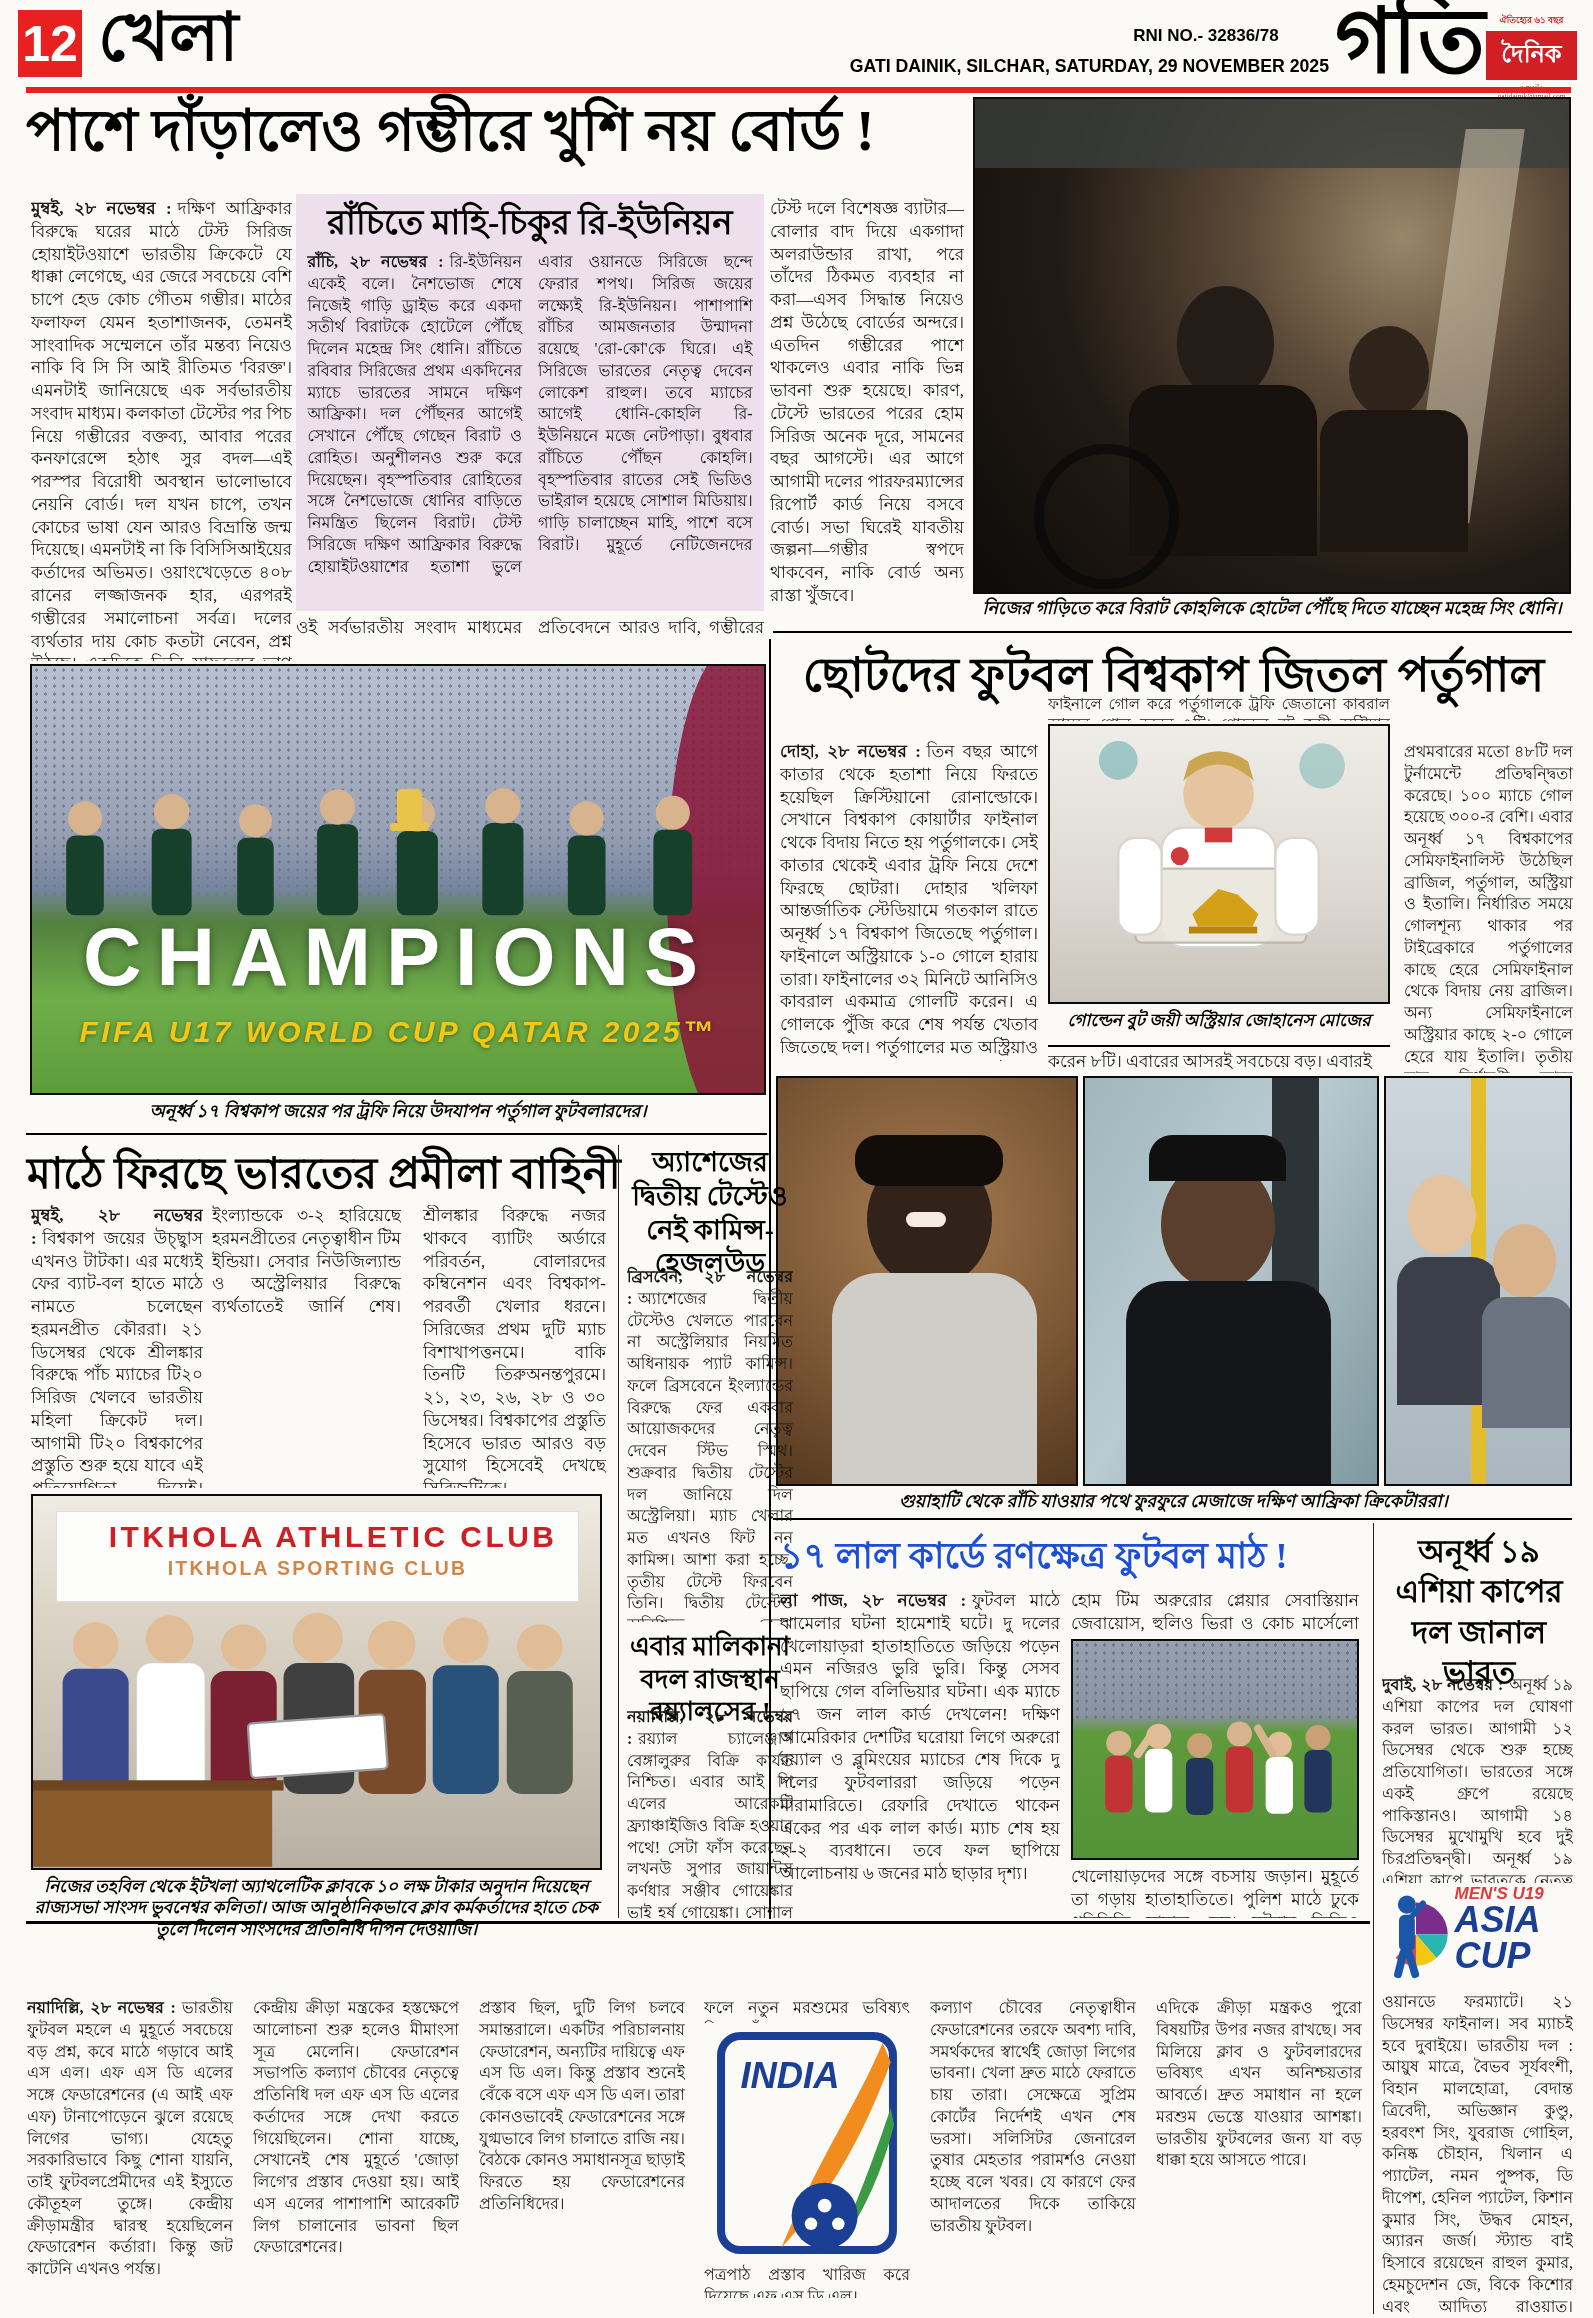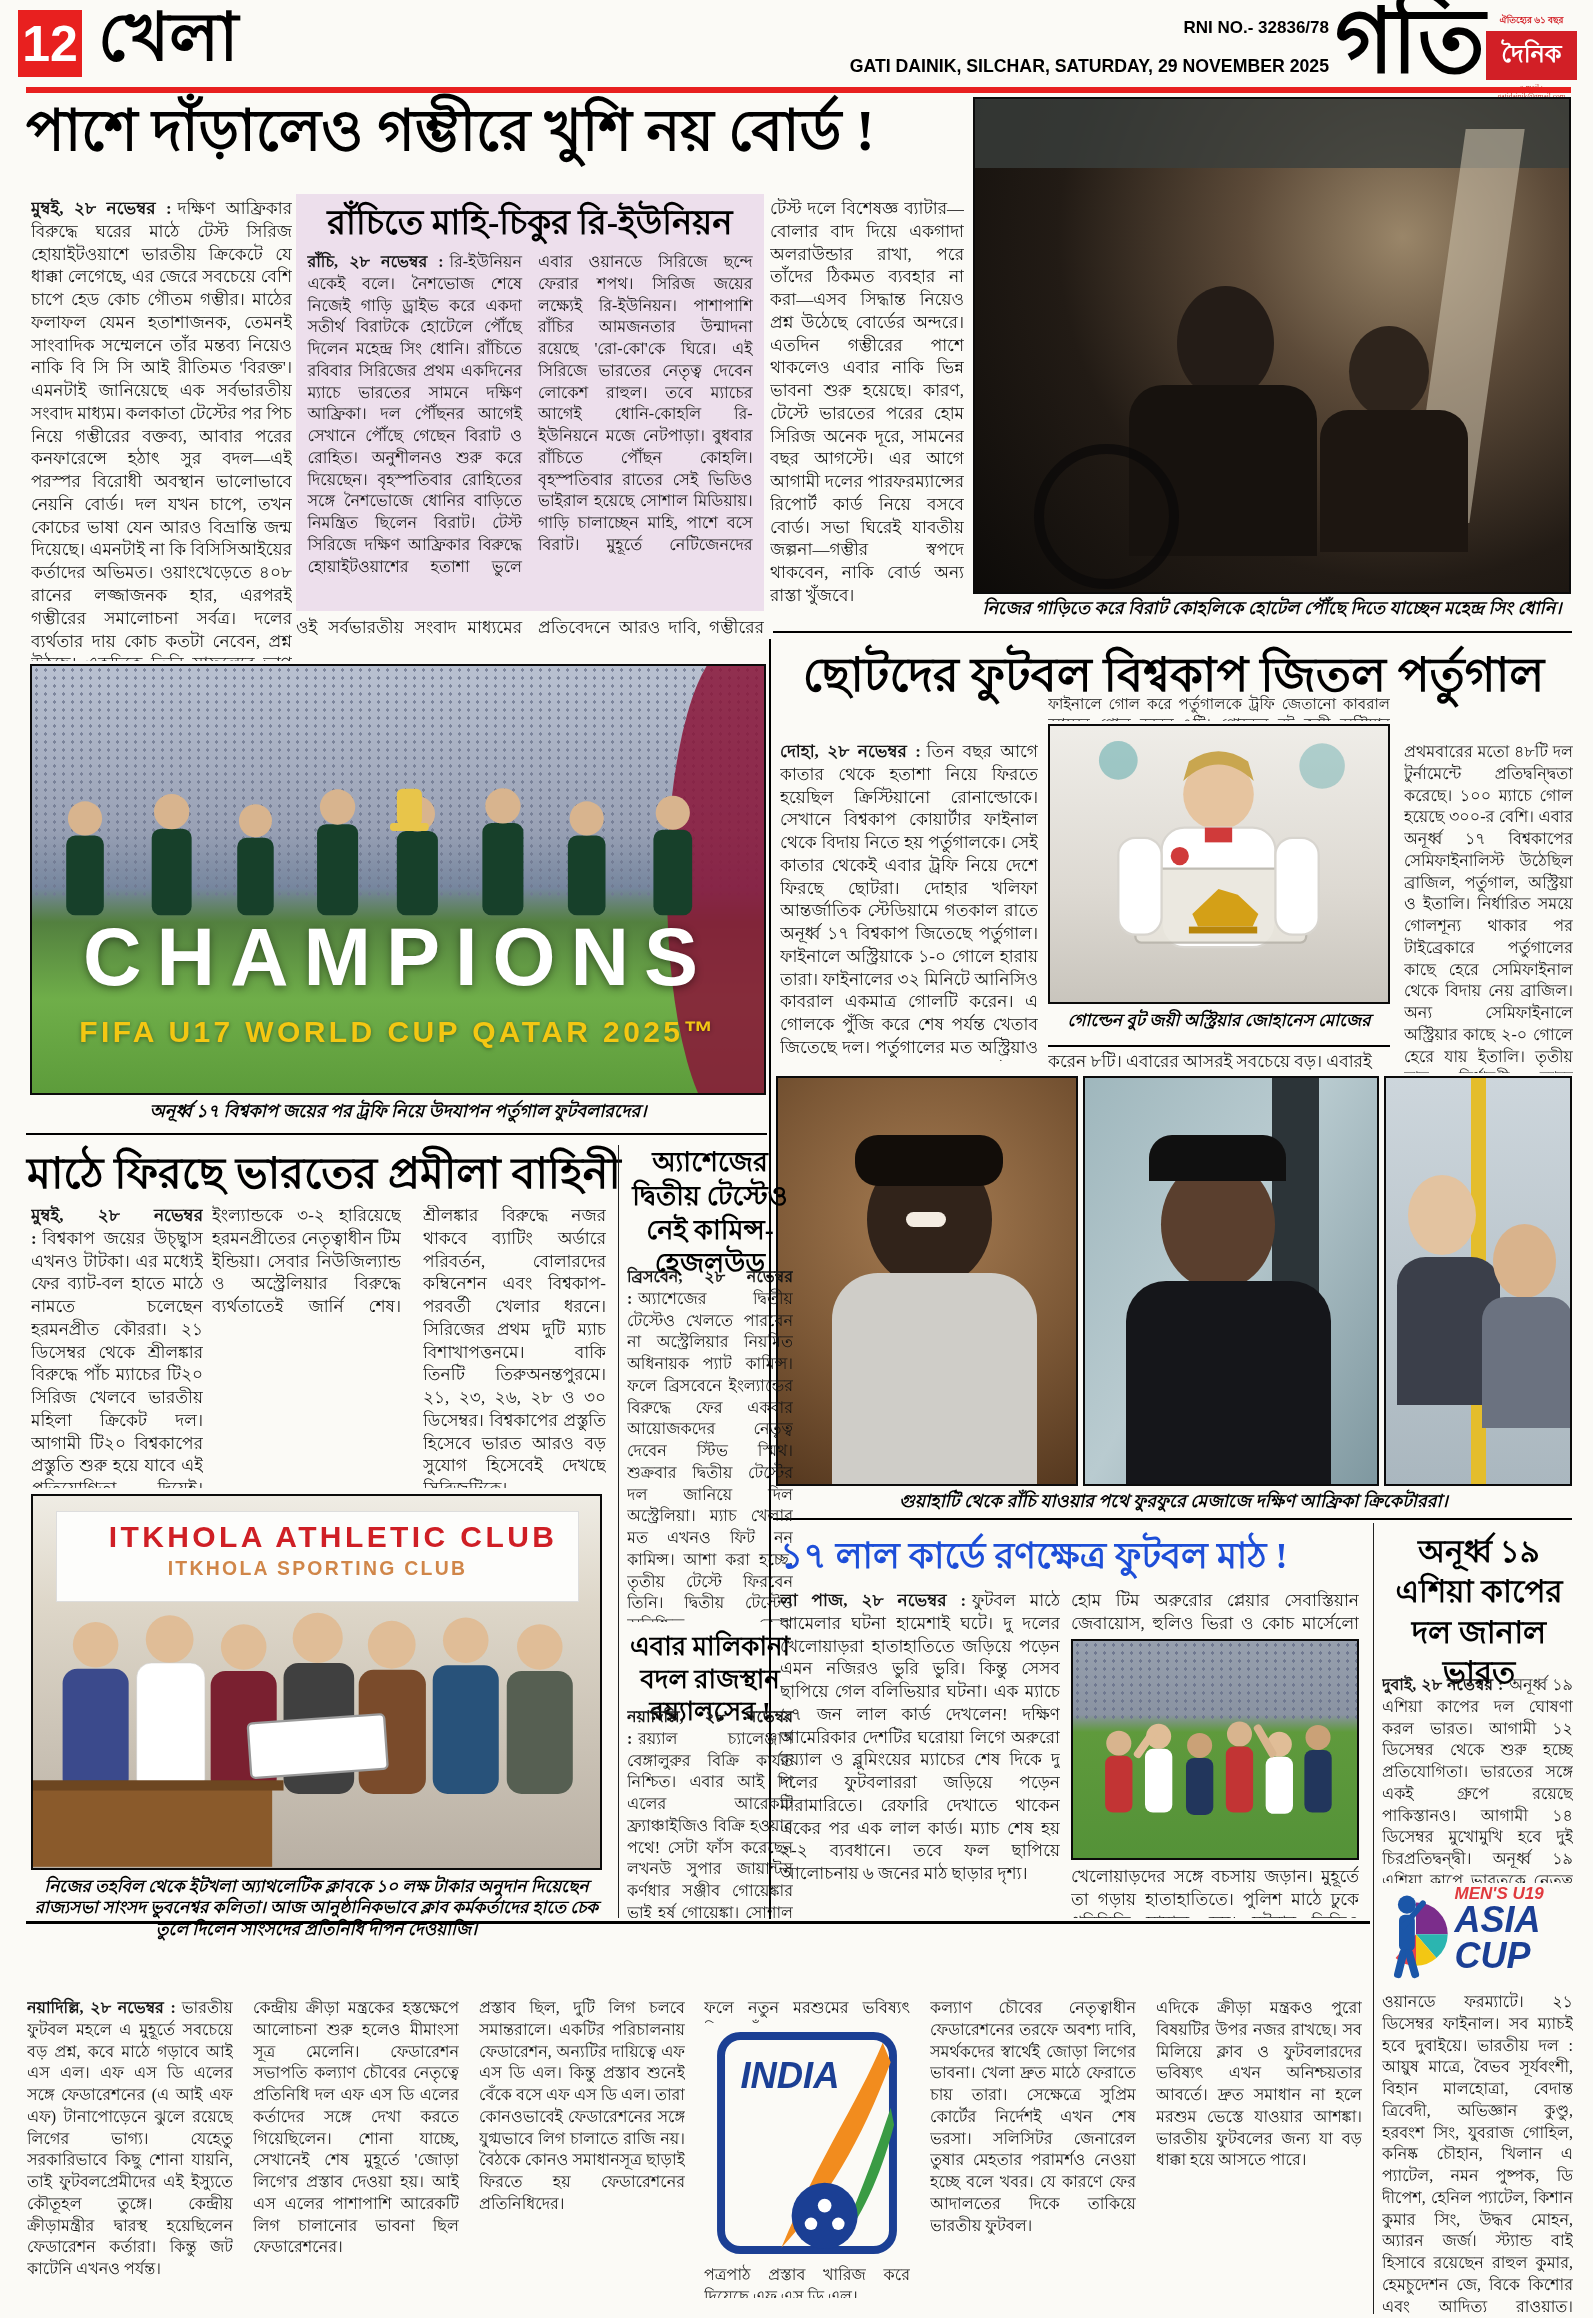--- a/index.html
+++ b/index.html
@@ -31,21 +31,21 @@
 </head>
 <body>
 
 <div class="page">
 
   <div class="abs pagenum" style="left:18px;top:10.3px;width:64px;height:67px;">
     <span>12</span>
   </div>
   <div class="abs hl" style="left:98px;top:1.1px;font-size:67px;line-height:1.1;">খেলা</div>
 
-  <div class="abs hl" style="left:1083px;top:18px;width:246px;font-size:17px;text-align:right;font-family:'Liberation Sans',sans-serif;">RNI NO.- 32836/78</div>
+  <div class="abs hl" style="left:1083px;top:26px;width:246px;font-size:17px;text-align:center;font-family:'Liberation Sans',sans-serif;">RNI NO.- 32836/78</div>
   <div class="abs hl" style="left:821px;top:56px;width:508px;font-size:17.7px;text-align:right;font-family:'Liberation Sans',sans-serif;">GATI DAINIK, SILCHAR, SATURDAY, 29 NOVEMBER 2025</div>
 
   <div class="abs hl" style="left:1335px;top:-3.4px;font-size:90px;line-height:1;letter-spacing:-2.3px;">গতি</div>
   <div class="abs" style="left:1486px;top:12.5px;width:91px;text-align:center;">
     <div style="font-size:9px;color:#d21f26;font-weight:bold;">ঐতিহ্যের ৬১ বছর</div>
     <div class="redbox" style="margin-top:3.4px;font-size:24px;padding:4.6px 3.4px;">দৈনিক</div>
     <div style="font-size:7.4px;color:#c0392b;margin-top:3.4px;">e-mail : gatidainik@gmail.com</div>
   </div>
 
   <div class="rule" style="left:26px;top:87px;width:1545px;height:5.7px;background:#e8201f;"></div>
@@ -158,21 +158,21 @@
           <circle cx="826" cy="40" r="31"></circle>
         <circle cx="973" cy="62" r="30"></circle>
           <circle cx="1124" cy="52" r="30"></circle>
       </g>
       <g fill="#e8c54a">
         <rect x="640" y="10" width="44" height="64" rx="10"></rect>
           <rect x="628" y="70" width="68" height="14" rx="6"></rect>
       </g>
     </svg>
     <div class="abs" style="left:0;top:245px;width:100%;text-align:center;color:#fff;font-weight:bold;font-size:81px;letter-spacing:15px;font-family:'Liberation Sans',sans-serif;text-shadow:0 2.3px 8px rgba(0,0,0,.45);">CHAMPIONS</div>
-    <div class="abs" style="left:0;top:349px;width:100%;text-align:center;color:#f3c713;font-weight:bold;font-size:30px;letter-spacing:3.4px;font-family:'Liberation Sans',sans-serif;text-shadow:0 1.1px 4.6px rgba(0,0,0,.4);">FIFA U17 WORLD CUP QATAR 2025™</div>
+    <div class="abs" style="left:0;top:349px;width:100%;text-align:center;color:#f3c713;font-weight:bold;font-size:30px;letter-spacing:3.4px;font-family:'Liberation Sans',sans-serif;text-shadow:0 1.1px 4.6px rgba(0,0,0,.4);font-style:italic;">FIFA U17 WORLD CUP QATAR 2025™</div>
   </div>
   <div class="abs cap" style="left:30px;top:1100px;width:736px;">অনূর্ধ্ব ১৭ বিশ্বকাপ জয়ের পর ট্রফি নিয়ে উদযাপন পর্তুগাল ফুটবলারদের।</div>
   <div class="rule" style="left:26px;top:1133px;width:741px;height:2.3px;"></div>
 
   <div class="abs hl nowrap" style="left:27px;top:1141px;font-size:43px;">মাঠে ফিরছে ভারতের প্রমীলা বাহিনী</div>
 
   <div class="abs bt clip" style="left:31px;top:1205px;width:172px;height:283px;">
     <b class="dl">মুম্বই, ২৮ নভেম্বর :</b><span>বিশ্বকাপ জয়ের উচ্ছ্বাস এখনও টাটকা। এর মধ্যেই ফের ব্যাট-বল হাতে মাঠে নামতে চলেছেন হরমনপ্রীত কৌররা। ২১ ডিসেম্বর থেকে শ্রীলঙ্কার বিরুদ্ধে পাঁচ ম্যাচের টি২০ সিরিজ খেলবে ভারতীয় মহিলা ক্রিকেট দল। আগামী টি২০ বিশ্বকাপের প্রস্তুতি শুরু হয়ে যাবে এই প্রতিযোগিতা দিয়েই। বাংলাদেশ সফরে তিনটি করে ওয়ানডে ও টি২০ ম্যাচ হওয়ার কথা ছিল। কিন্তু দু'দেশের রাজনৈতিক অস্থিরতায় ভারতীয় দলের সফর স্থগিত হয়ে যায়। ফলে ঘরের মাঠের এই সিরিজ দিয়েই ফের শুরু। বিশ্বকাপ ফর্ম ধরে রাখার চ্যালেঞ্জ মহিলা দলের। ওয়েস্ট ইন্ডিজকে ২-১, তারপর</span>
   </div>
   <div class="abs" style="left:212px;top:1205px;width:189px;height:283px;">

